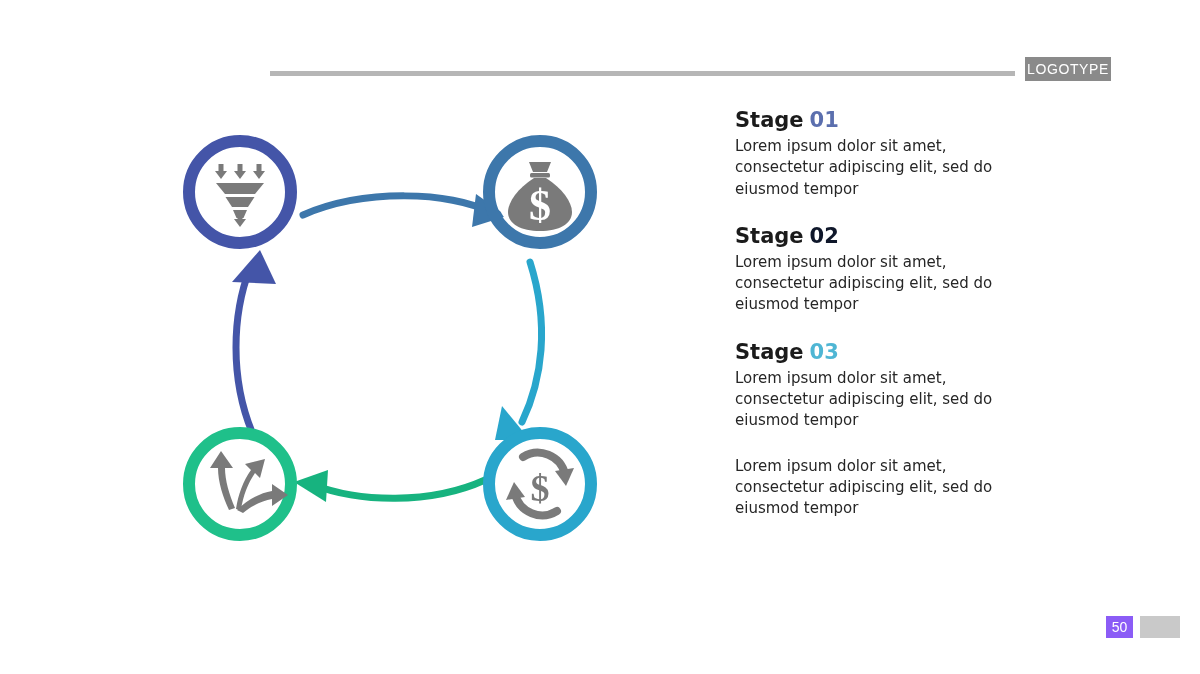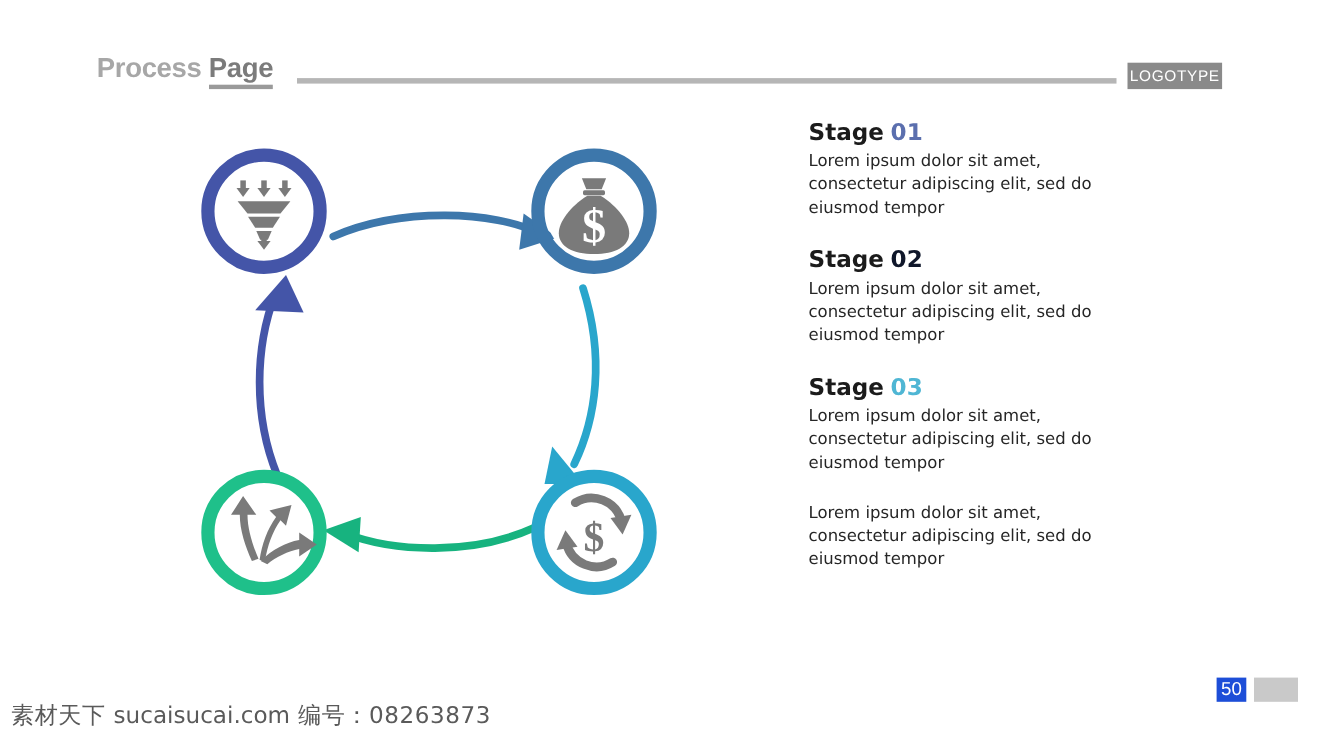--- a/index.html
+++ b/index.html
@@ -101,23 +101,23 @@
   }
   .stage-head { font-family: "DejaVu Sans", sans-serif; }
 
   
   #page-badge {
     position: absolute;
     right: 67px;
     bottom: 36px;
     width: 27px;
     height: 22px;
-    background: #1d4ed8;
+    background: #8b5cf6;
     color: #ffffff;
-    font-size: 17px;
+    font-size: 14px;
     display: flex;
     align-items: center;
     justify-content: center;
   }
   #page-badge-filler {
     position: absolute;
     right: 20px;
     bottom: 36px;
     width: 40px;
     height: 22px;
@@ -134,23 +134,20 @@
     white-space: nowrap;
   }
   #watermark .wm-site { letter-spacing: 0px; }
 </style>
 </head>
 <body>
 
 <div id="slide">
 
   <div id="header">
-    <div class="title-wrap">
-      <span class="title-light">Process</span><span>&nbsp;</span><span class="title-dark">Page</span>
-    </div>
     <div id="header-rule"></div>
     <div id="logotype">LOGOTYPE</div>
   </div>
 
   <div id="diagram">
     <svg width="480" height="470" viewBox="0 0 480 470" xmlns="http://www.w3.org/2000/svg">
 
       <g>
         <path d="M 153 105 C 215 78 300 82 340 102" fill="none" stroke="#3d77ab" stroke-width="7" stroke-linecap="round"></path>
         <path d="M 326 84 L 357 106 L 322 117 Z" fill="#3d77ab"></path>
@@ -272,19 +269,14 @@
 
     <div class="stage-block">
       <div class="stage-body">Lorem ipsum dolor sit amet, consectetur adipiscing elit, sed do eiusmod tempor</div>
     </div>
 
   </div>
 
   <div id="page-badge-filler"></div>
   <div id="page-badge">50</div>
 
-  <div id="watermark">
-    <span>素材天下</span>
-    <span class="wm-site">sucaisucai.com</span>
-    <span>编号：</span><span>08263873</span>
-  </div>
 
 </div>
 
 </body></html>

